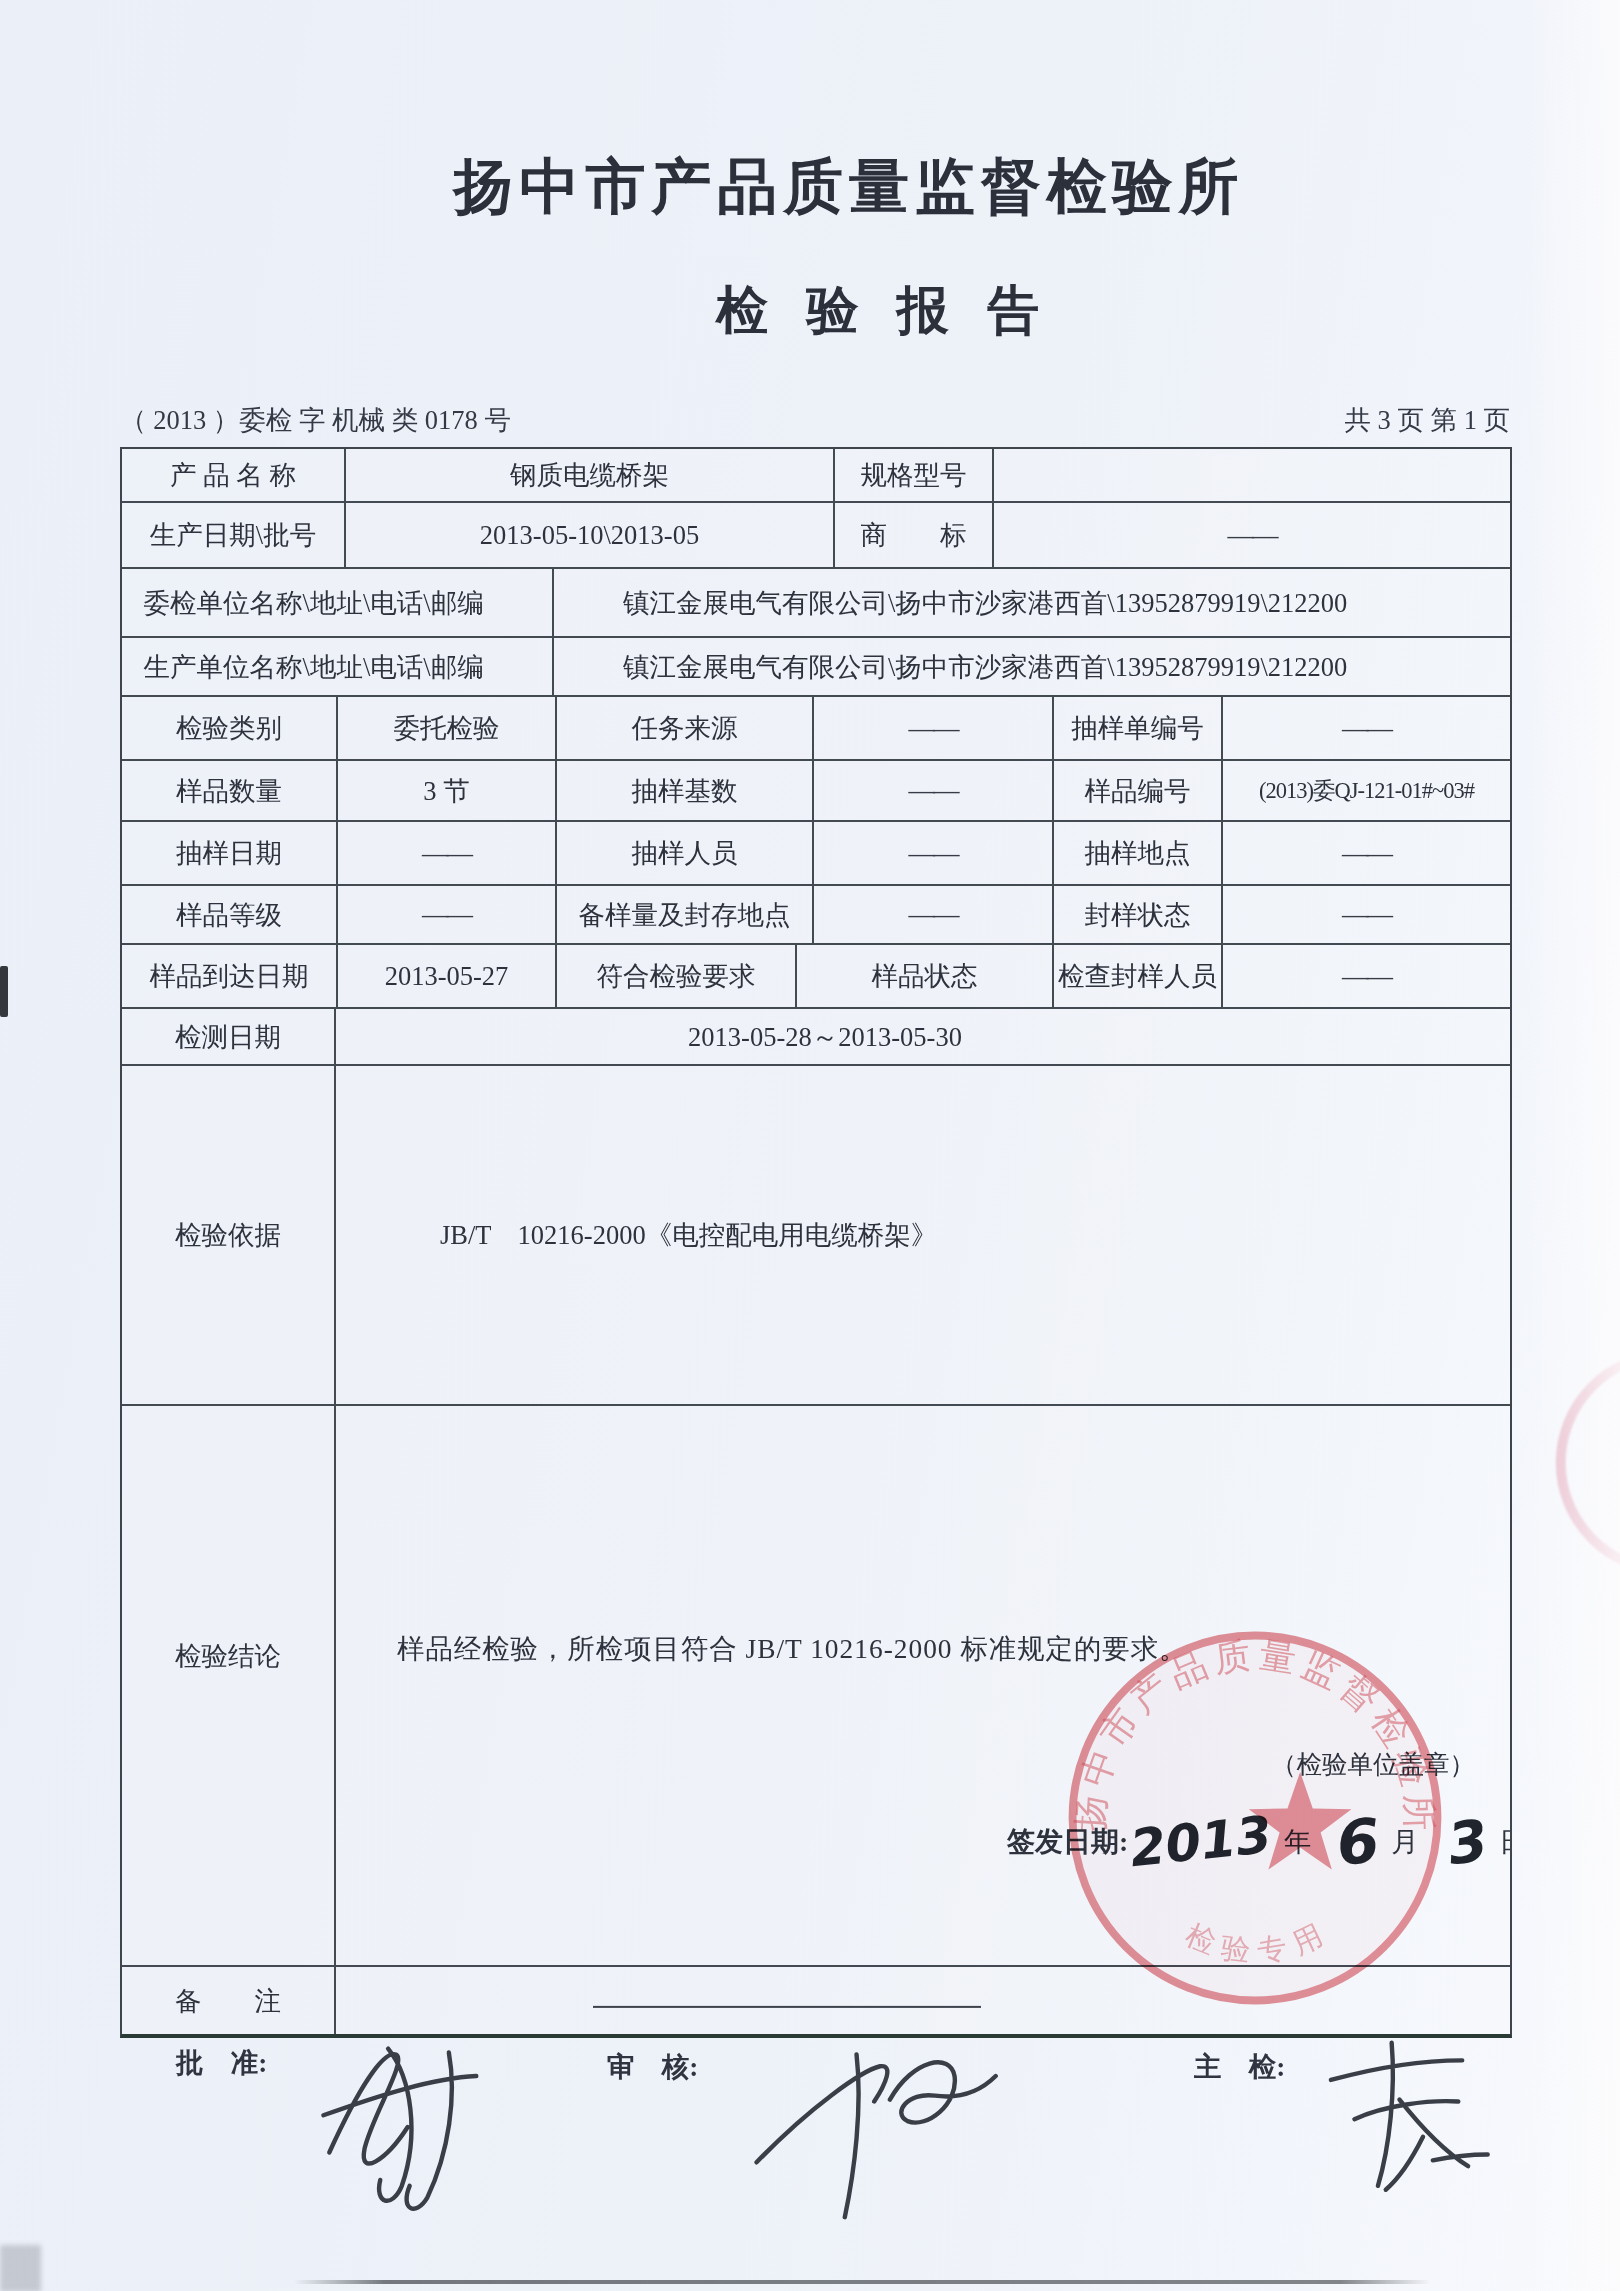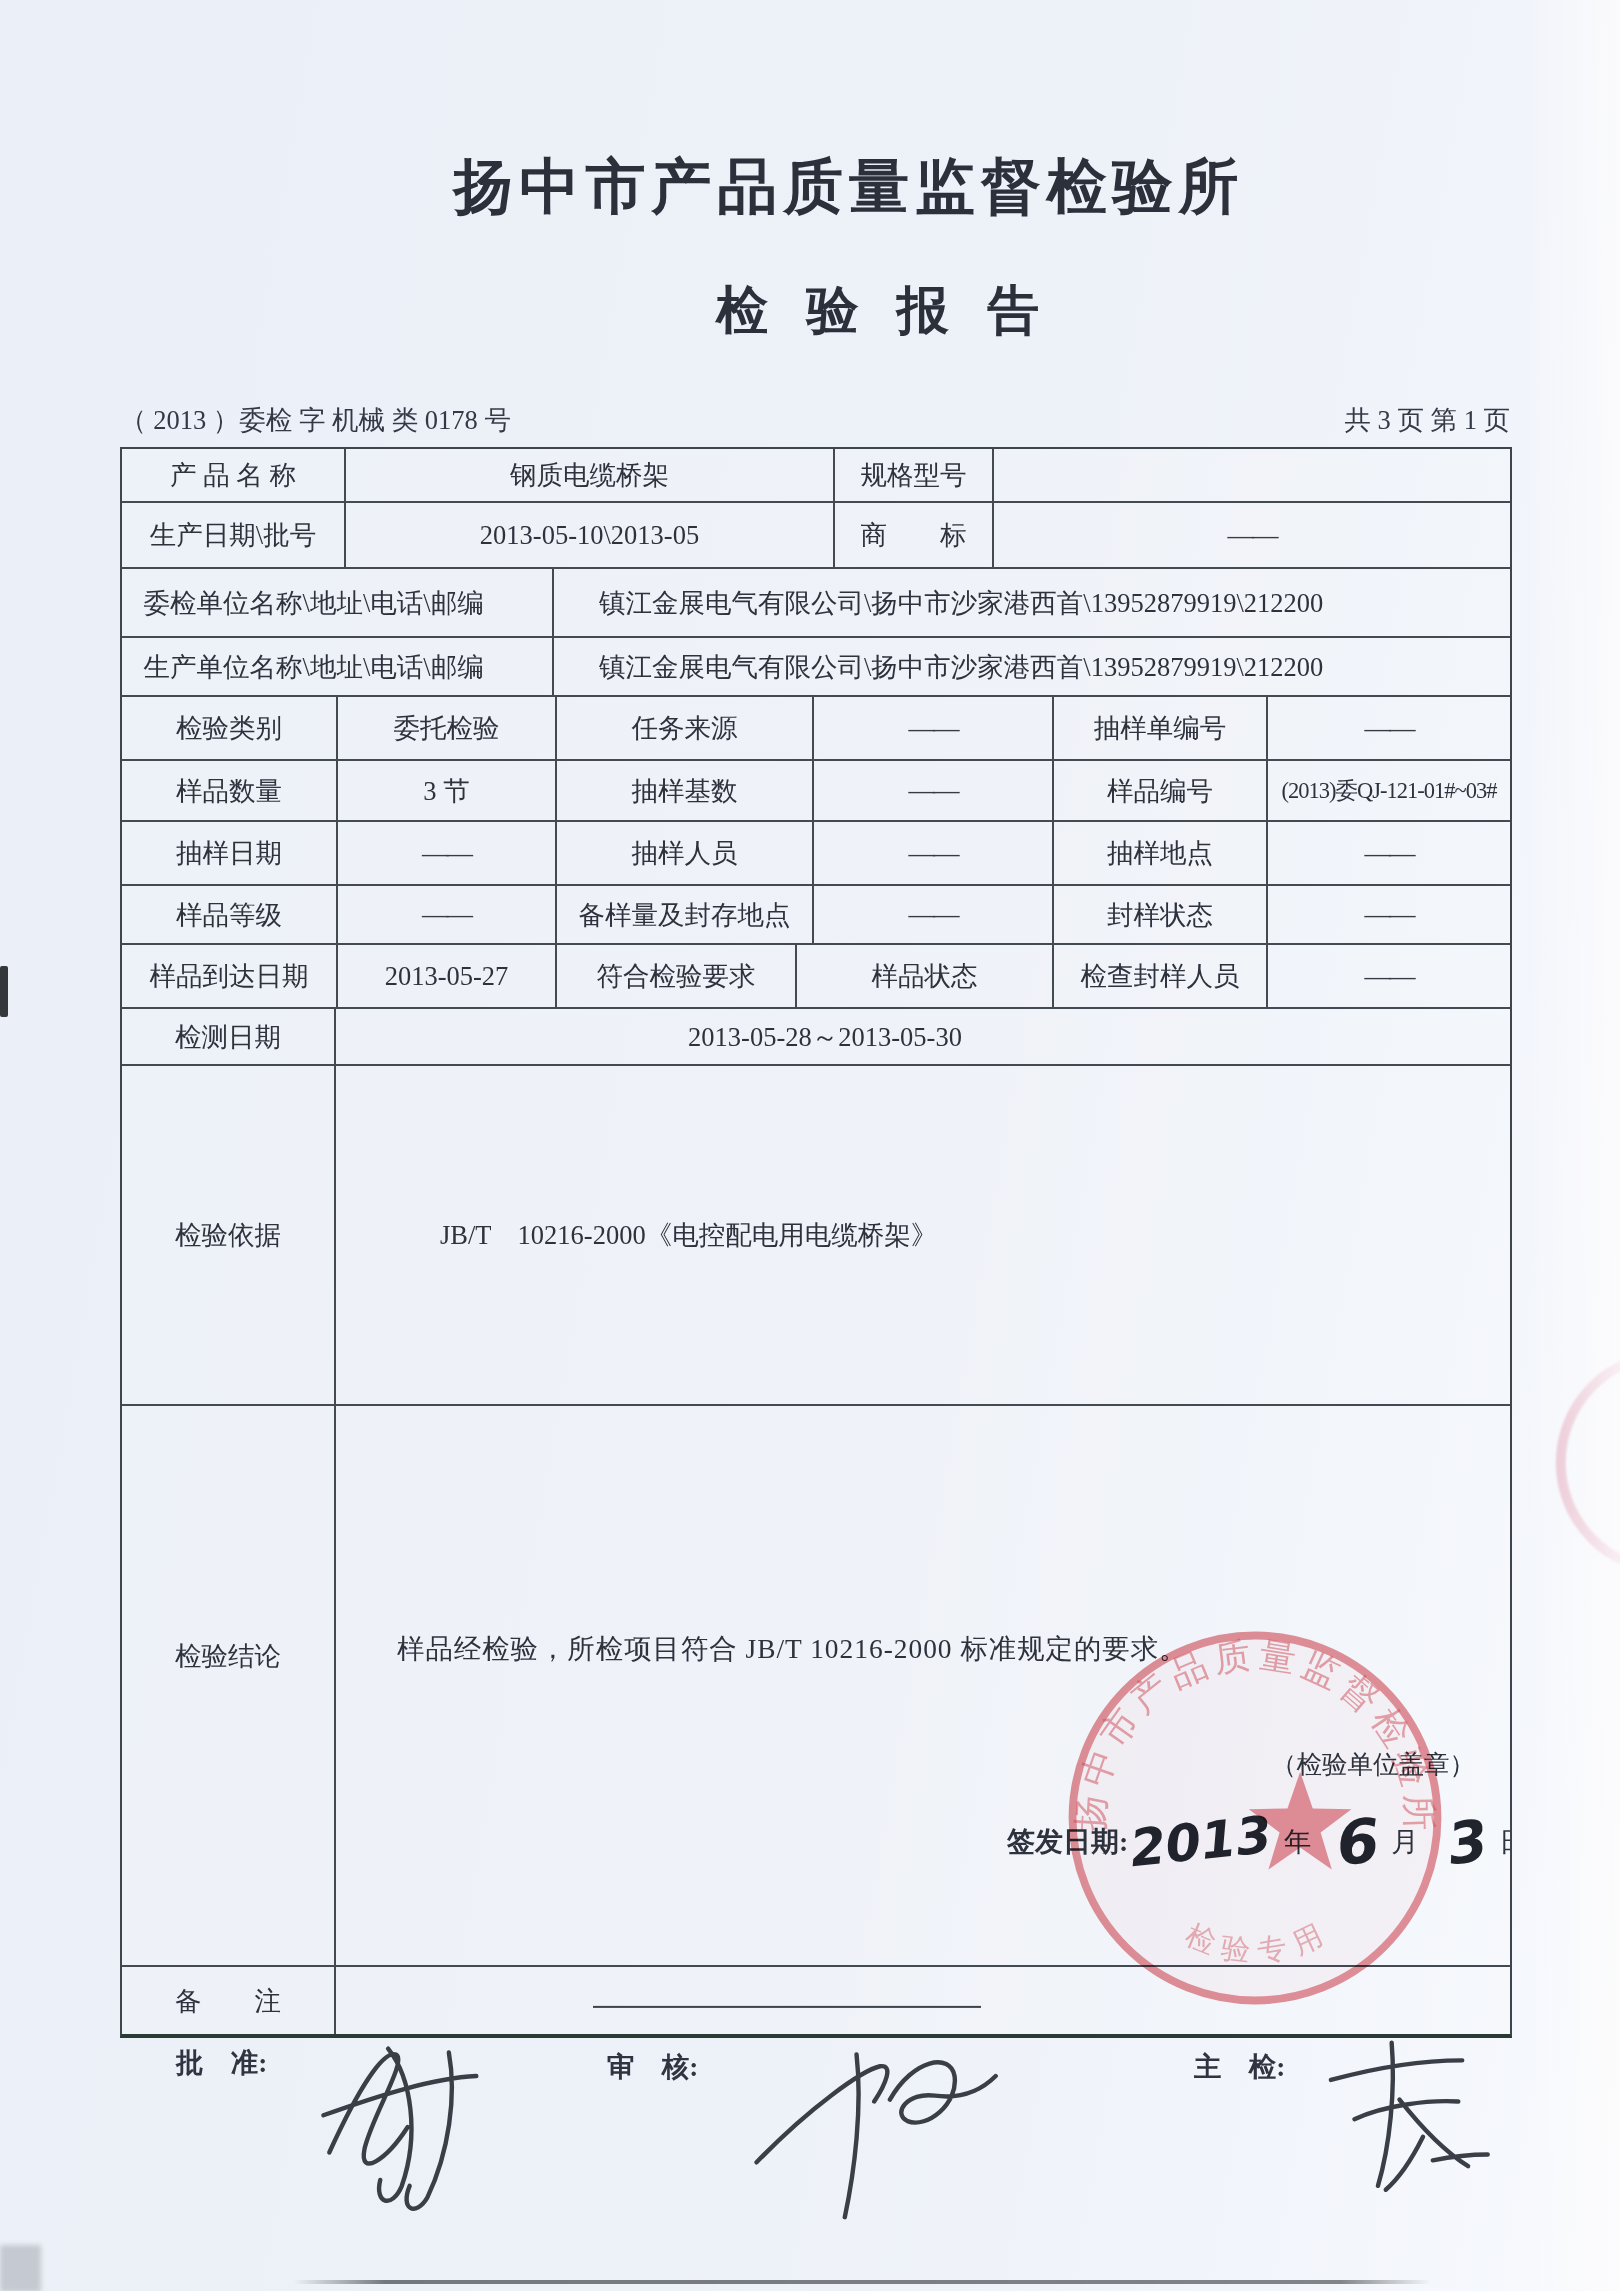--- a/index.html
+++ b/index.html
@@ -19,24 +19,24 @@
   .tr{display:flex;border-bottom:2px solid #434a52;}
   .tr:last-child{border-bottom:none;}
   .td{box-sizing:border-box;border-right:2px solid #434a52;display:flex;
     align-items:center;justify-content:center;font-size:26.5px;text-align:center;
     overflow:hidden;flex:0 0 auto;}
   .td.last{border-right:none;flex:1 1 auto;}
   .h53{height:52px}.h65{height:64px}.h68{height:67px}.h58{height:57px}
   .h63{height:62px}.h60{height:59px}.h56{height:55px}.h345{height:338px}.h570{height:559px}
   .w204{width:224px}.w499{width:489px}.w162{width:159px}
   .w441{width:432px}
-  .w220{width:216px}.w223{width:219px}.w262{width:257px}.w245{width:240px}.w183{width:214px}
+  .w220{width:216px}.w223{width:219px}.w262{width:257px}.w245{width:240px}.w183{width:169px}
   .w218{width:214px}
   .left{justify-content:flex-start;text-align:left;}
-  .pl22{padding-left:21.6px}.pl46{padding-left:45px}.pl106{padding-left:104px}
+  .pl22{padding-left:21.6px}.pl46{padding-left:69px}.pl106{padding-left:104px}
   .small{font-size:22.5px;letter-spacing:-1px;}
   .dash{letter-spacing:-2px;color:#363b45;}
   .shiftL{transform:translateX(-98px);}
   .concl-cell{position:relative;}
   .concl-text{position:absolute;left:61px;top:225px;font-size:27.4px;letter-spacing:1px;white-space:nowrap;}
   .seal-hint{position:absolute;right:35px;top:341px;font-size:25.5px;}
   .sign-line{position:absolute;left:671px;top:400px;display:flex;align-items:center;white-space:nowrap;}
   .sign-prefix{font-size:28px;font-weight:bold;}
   .hand{font-family:"DejaVu Sans",sans-serif;font-style:italic;font-weight:bold;color:#20242d;display:inline-block;}
   .hand-year{font-size:51px;transform:rotate(-6deg);margin-left:2px;}

